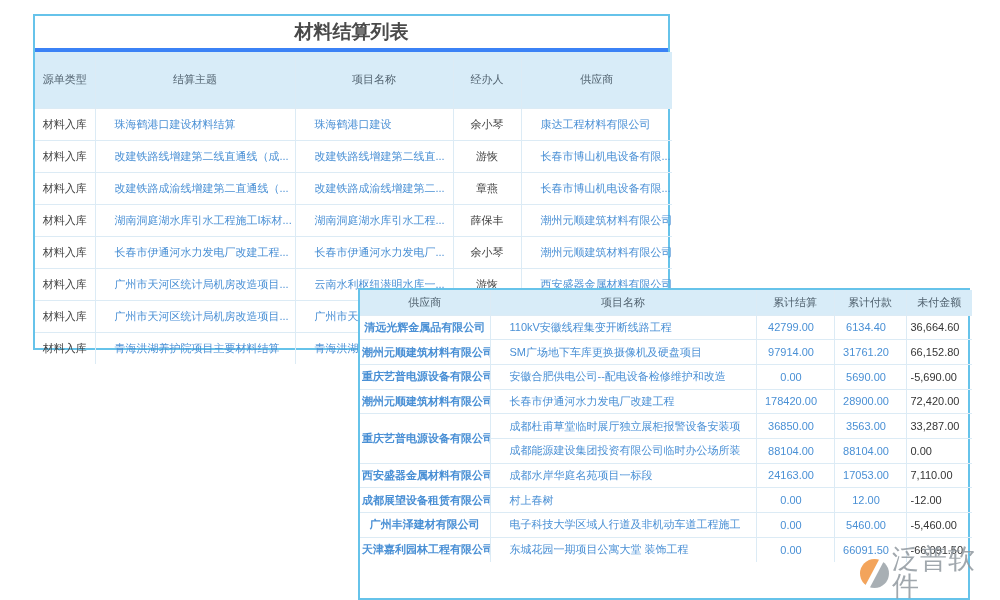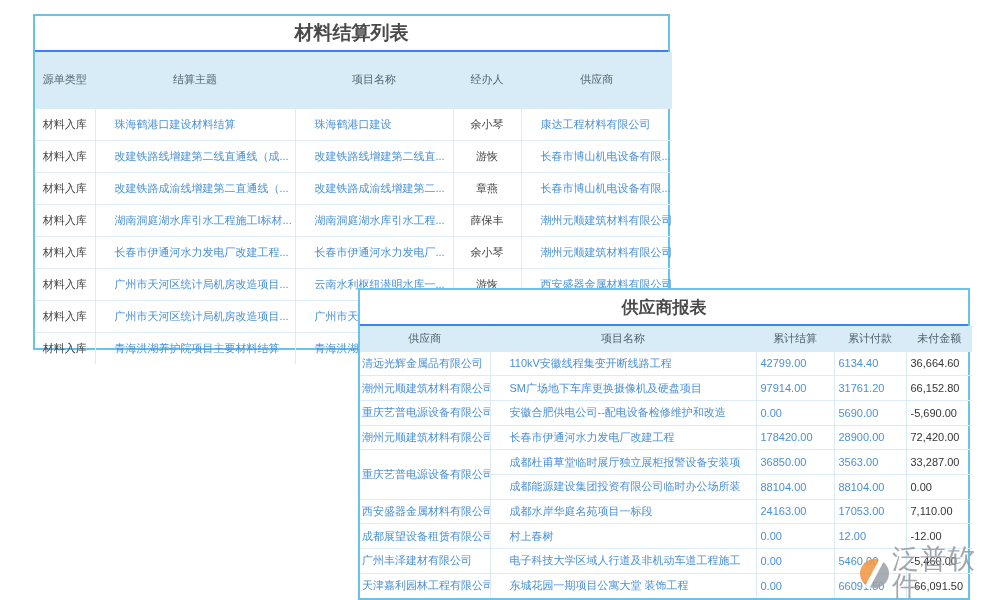--- a/index.html
+++ b/index.html
@@ -12,21 +12,21 @@
   }
   .panel {
     position: absolute;
     background: #ffffff;
     border: 2px solid #66c3ea;
   }
   .panel-title {
     text-align: center;
     font-weight: bold;
     color: #4a4a4a;
-    border-bottom: 2px solid #3b82f6;
+    border-bottom: 4px solid #3b82f6;
     background: #ffffff;
     display: flex; align-items: center; justify-content: center;
   }
   table {
     width: 100%;
     border-collapse: collapse;
     table-layout: fixed;
     border-style: hidden; 
     font-size: 11px;
   }
@@ -37,22 +37,22 @@
     padding: 0 4px;
   }
   th {
     background: #d8ecf8;
     color: #51626f;
     font-weight: normal;
     text-align: center;
   }
   td.c-dark   { color: #3f3f3f; text-align: center; }
   td.c-link   { color: #4a90d5; text-align: left; padding-left: 19px; }
-  td.c-linkc  { color: #4a90d5; padding: 0 2px; }
-  td.c-num    { color: #4a90d5; text-align: left; padding-right: 12px; }
+  td.c-linkc  { color: #4a90d5; text-align: center; padding: 0 2px; font-weight: bold; }
+  td.c-num    { color: #4a90d5; text-align: center; padding-right: 12px; }
   td.c-numblk { color: #353535; text-align: left; padding-right: 8px; }
 
   
   #panel1 { left: 33px; top: 14px; width: 637px; height: 336px; }
   #panel1 .panel-title { height: 36px; font-size: 19px; }
   #panel1 th { height: 56px; }
   #panel1 td { height: 32px; }
 
   
   #panel2 { left: 358px; top: 288px; width: 612px; height: 312px; z-index: 5; }
@@ -171,21 +171,20 @@
         <td class="c-link">青海洪湖养护院项目主要材料结算</td>
         <td class="c-link">青海洪湖养</td>
         <td class="c-dark"></td>
         <td class="c-link"></td>
       </tr>
     </tbody>
   </table>
 </div>
 
 <div class="panel" id="panel2">
-  <div class="panel-title">供应商报表</div>
   <table>
     <colgroup>
       <col style="width:130px">
         <col style="width:266px">
         <col style="width:78px">
         <col style="width:72px">
         <col style="width:66px">
     </colgroup>
     <thead>
       <tr>

